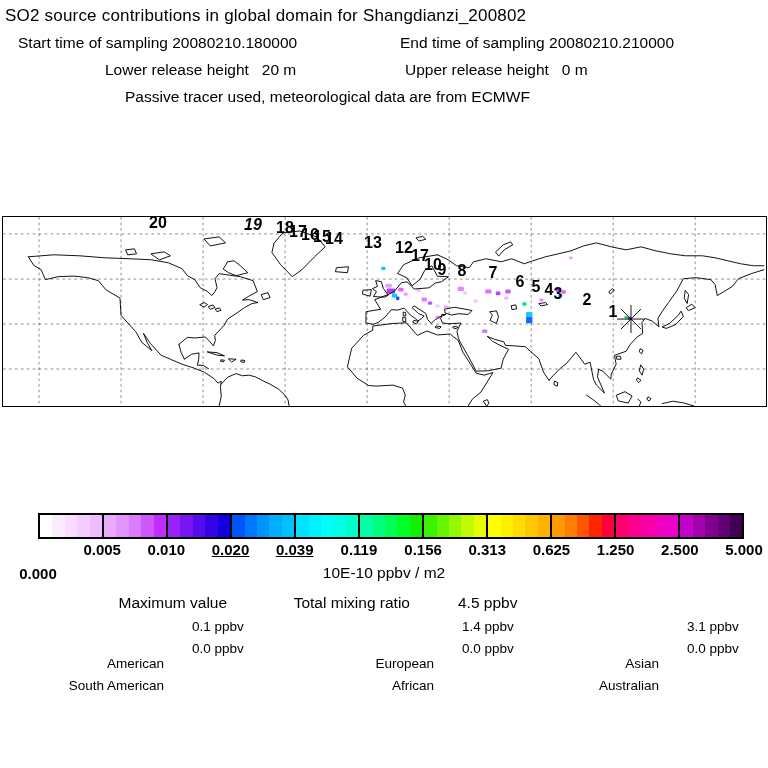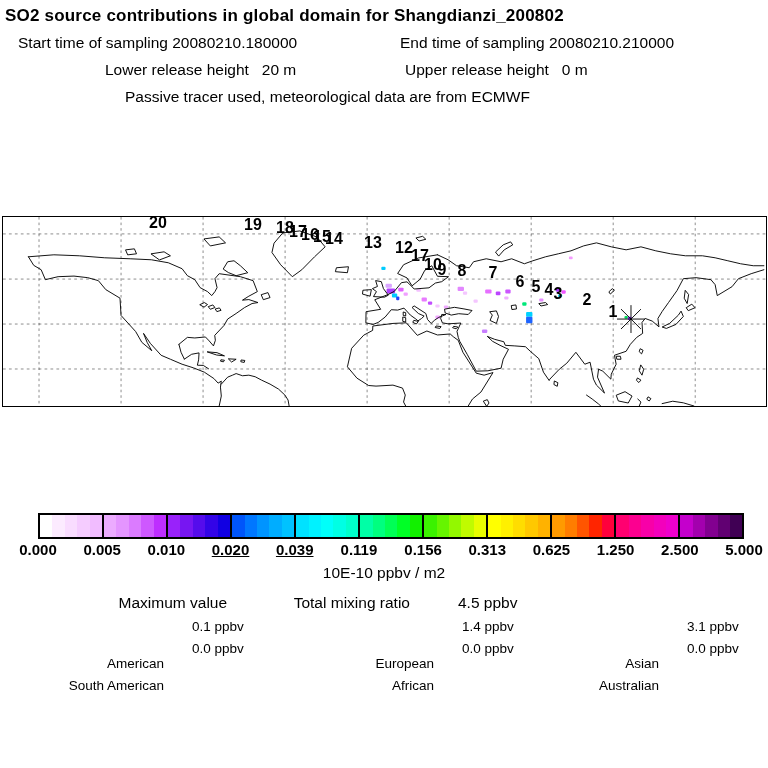--- a/index.html
+++ b/index.html
@@ -1,21 +1,21 @@
 <!DOCTYPE html>
 <html><head>
 <meta charset="utf-8">
 <style>
   html,body{margin:0;padding:0;background:#fff;}
   body{width:768px;height:768px;position:relative;overflow:hidden;
        font-family:"Liberation Sans","DejaVu Sans",sans-serif;color:#000;}
   .abs{position:absolute;}
   .pre{white-space:pre;}
   
-  #title{left:5px;top:6px;font-size:17px;font-weight:bold;letter-spacing:0.2px;}
+  #title{left:5px;top:6px;font-size:17px;font-weight:normal;letter-spacing:0.2px;}
   .hline{font-size:15.5px;}
   #h2l{left:18px;top:34px;} #h2r{left:400px;top:34px;}
   #h3l{left:105px;top:61px;} #h3r{left:405px;top:61px;}
   #h4{left:125px;top:88px;}
   
   #mapbox{left:2px;top:216px;width:763px;height:189px;border:1px solid #000;}
   #mapsvg{position:absolute;left:0;top:0;width:100%;height:100%;}
   .trajnum{position:absolute;transform:translate(-50%,-50%);
            font-size:16px;font-weight:bold;line-height:1;}
   
@@ -110,21 +110,21 @@
       <path d="M194,52 l2,0.5 -1,1.3 -1.5,-0.8 Z M188.8,50.3 l1.2,0.3 0,2.2 -1.2,-0.3 Z M189,47.8 l1,0.3 0,1.7 -1,-0.3 Z M204.5,54.8 l2.2,0.3 -0.6,0.9 -2,-0.4 Z M212.8,55 l1.8,0.3 -0.8,0.9 -1.5,-0.5 Z M226.8,92.5 L228.5,91.8 229.3,93.5 228.3,95 Z"></path>
       <path d="M219.5,95 L221.5,91.5 225.5,88 231.2,78.2 227,79.5 223.3,78.5 217,68 214.8,62 212.5,60.2 211,58.8 205,59.3 200,57.3 195.5,59.5 190.3,53.2 184,53.5 174.5,54.8 174.4,57 170.2,59.4 164.5,66 162.5,75.3 167,81 172.5,84.7 176,85 184,84.5 188.5,86 189.8,89.5 189,93 190,95"></path>
     </g>
 
     <g id="star" stroke="#000" stroke-width="0.45" transform="translate(296.3,51.3)">
       <path d="M-6.6,0 L6.6,0 M0,-7 L0,7 M-4.7,-5 L4.7,5 M-4.7,5 L4.7,-5"></path>
     </g>
   </svg>
   <div id="trajlayer">
       <div class="trajnum" style="left: 155px; top: 6px;">20</div>
-      <div class="trajnum" style="left: 250px; top: 8px;">19</div>
+      <div class="trajnum" style="left: 250px; top: 8px; font-style: italic;">19</div>
       <div class="trajnum" style="left: 282px; top: 11px;">18</div>
       <div class="trajnum" style="left: 295px; top: 15px;">17</div>
       <div class="trajnum" style="left: 307px; top: 18px;">16</div>
       <div class="trajnum" style="left: 319px; top: 20px;">15</div>
       <div class="trajnum" style="left: 331px; top: 22px;">14</div>
       <div class="trajnum" style="left: 370px; top: 26px;">13</div>
       <div class="trajnum" style="left: 401px; top: 31px;">12</div>
       <div class="trajnum" style="left: 417px; top: 39px;">17</div>
       <div class="trajnum" style="left: 430px; top: 48px;">10</div>
       <div class="trajnum" style="left: 439px; top: 53px;">9</div>
@@ -190,21 +190,21 @@
     <div class="cbcell" style="background: rgb(248, 0, 168);"></div>
     <div class="cbcell" style="background: rgb(243, 0, 188);"></div>
     <div class="cbcell" style="background: rgb(238, 0, 204);"></div>
     <div class="cbcell cbsep" style="background: rgb(196, 0, 204);"></div>
     <div class="cbcell" style="background: rgb(163, 0, 174);"></div>
     <div class="cbcell" style="background: rgb(130, 0, 144);"></div>
     <div class="cbcell" style="background: rgb(97, 0, 114);"></div>
     <div class="cbcell" style="background: rgb(64, 0, 84);"></div>
   </div>
 <div class="abs" id="cblabels">
-    <span class="cblab" style="left: 38px;">0.000</span>
+    <span class="cblab" style="left: 38px; margin-top: 24px;">0.000</span>
     <span class="cblab" style="left: 102.182px;">0.005</span>
     <span class="cblab" style="left: 166.364px;">0.010</span>
     <span class="cblab" style="left: 230.545px; text-decoration: underline;">0.020</span>
     <span class="cblab" style="left: 294.727px; text-decoration: underline;">0.039</span>
     <span class="cblab" style="left: 358.909px;">0.119</span>
     <span class="cblab" style="left: 423.091px;">0.156</span>
     <span class="cblab" style="left: 487.273px;">0.313</span>
     <span class="cblab" style="left: 551.455px;">0.625</span>
     <span class="cblab" style="left: 615.636px;">1.250</span>
     <span class="cblab" style="left: 679.818px;">2.500</span>

